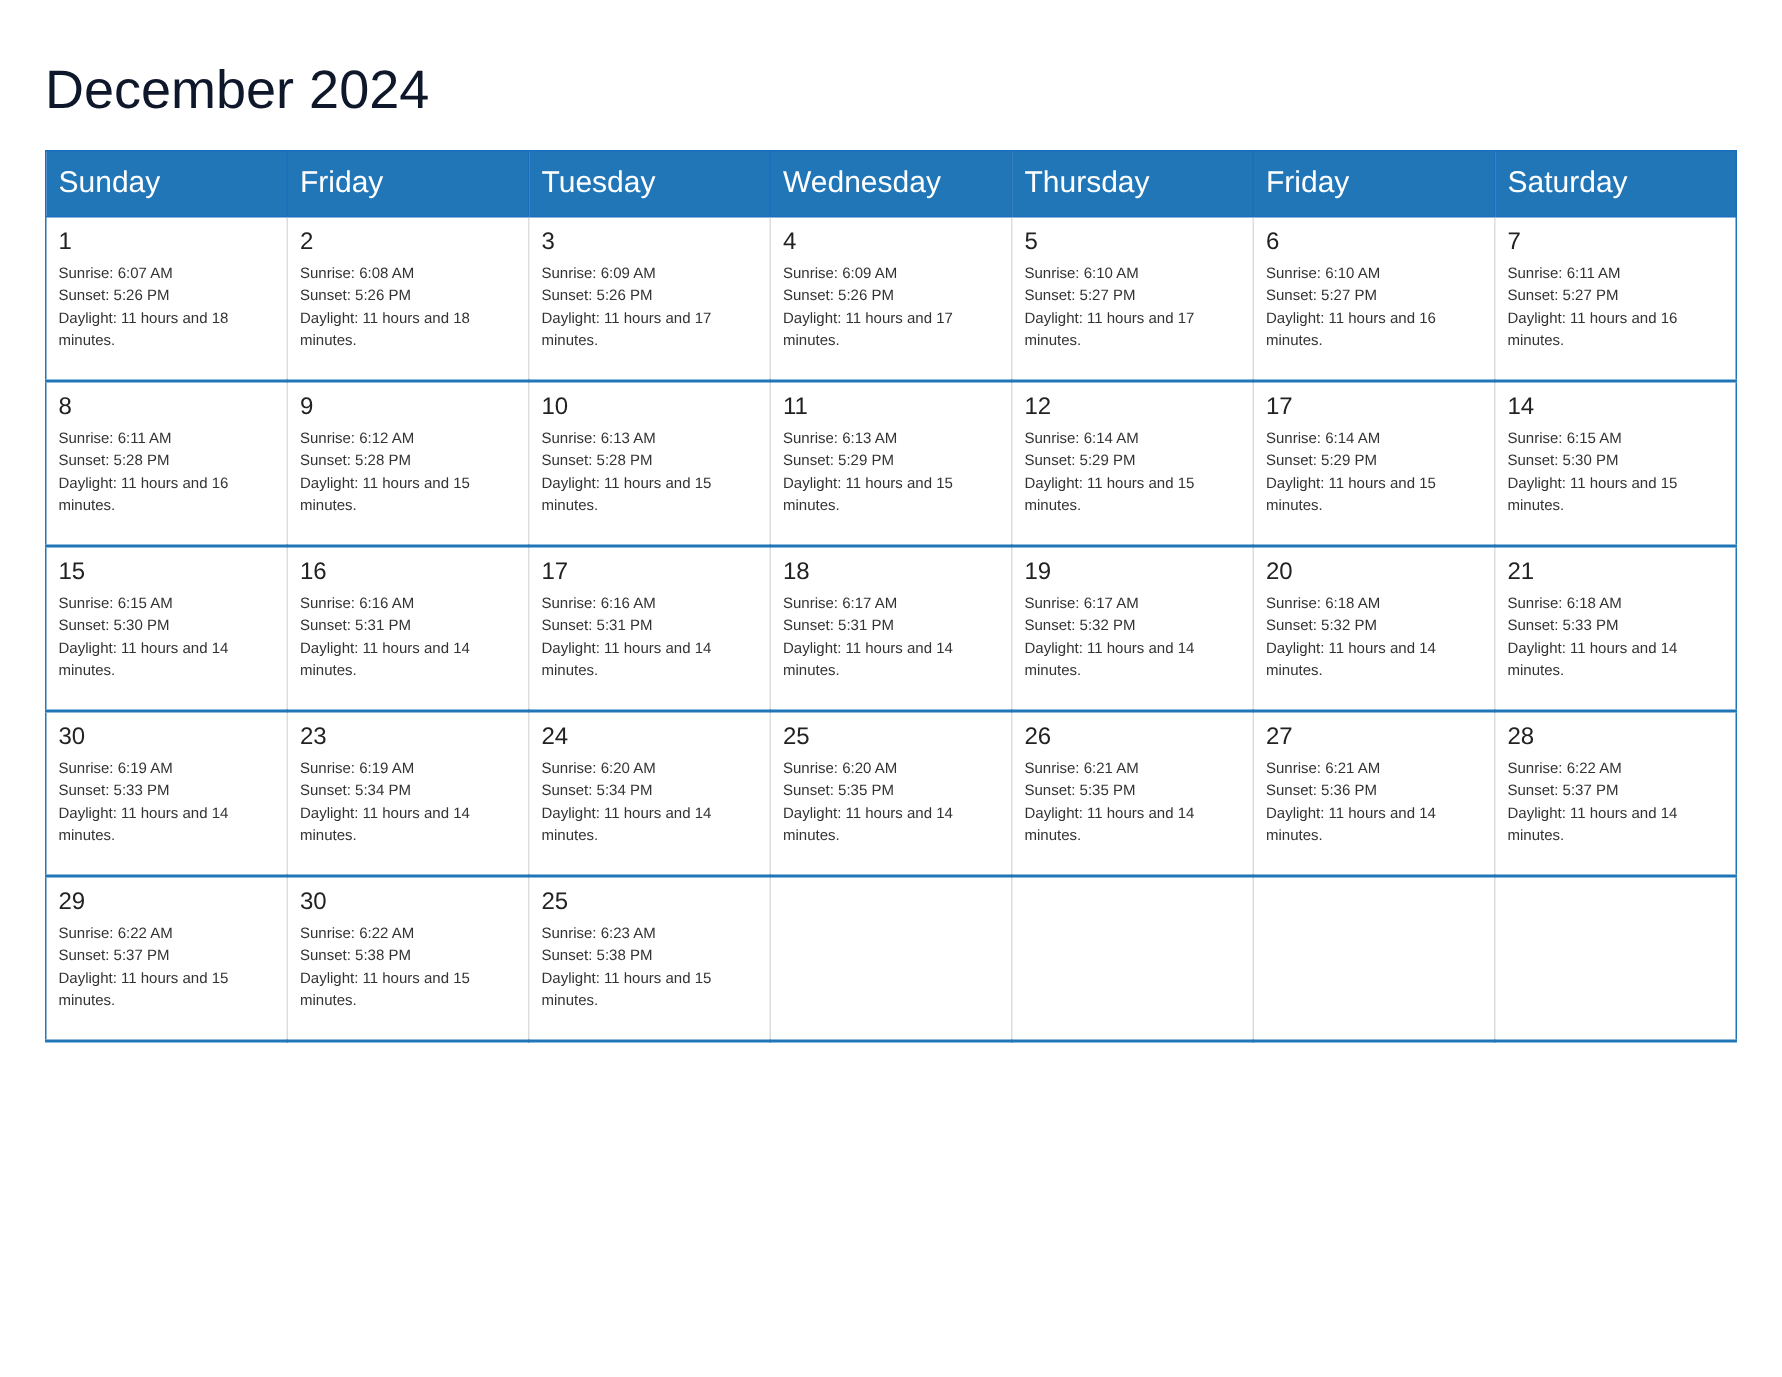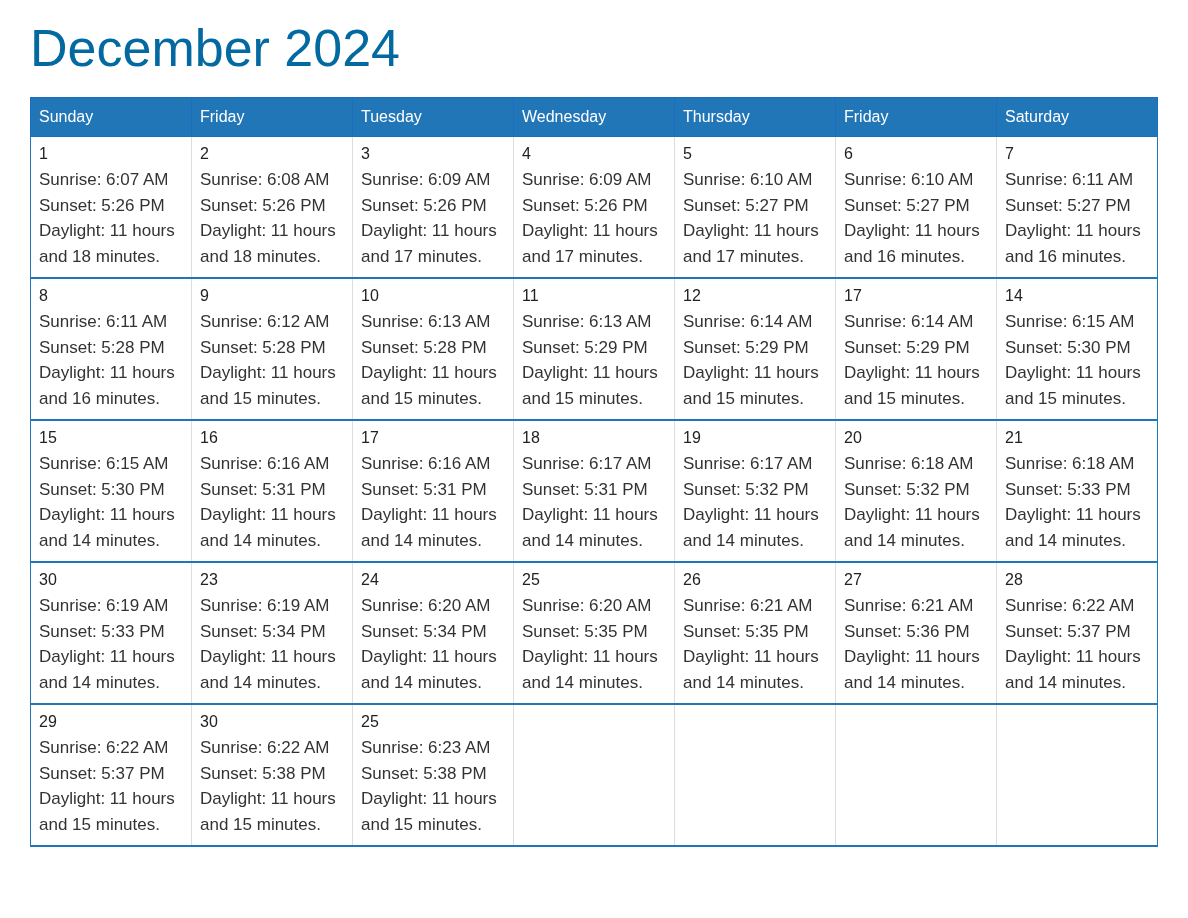--- a/index.html
+++ b/index.html
@@ -13,41 +13,42 @@
     .header {
       display: flex;
       justify-content: space-between;
       align-items: flex-start;
       margin-bottom: 20px;
     }
     .title-section {
       text-align: right;
     }
     .month-title {
-      font-size: 52px;
+      font-size: 36px;
       font-weight: normal;
-      color: #0369a1;
+      color: #0f172a;
       line-height: 1.1;
+      margin-top: 20px;
     }
     .location {
       font-size: 20px;
       color: #555;
       margin-top: 4px;
     }
     table {
       width: 100%;
       border-collapse: collapse;
       table-layout: fixed;
     }
     thead tr {
       background-color: #2176b8;
     }
     thead th {
       color: #fff;
-      font-size: 16px;
+      font-size: 20px;
       font-weight: normal;
       padding: 10px 8px;
       text-align: left;
       border: 1px solid #1a6ebd;
     }
     tbody tr {
       border-bottom: 2px solid #2176b8;
     }
     tbody td {
       vertical-align: top;
@@ -66,21 +67,21 @@
       border-right: 1px solid #2176b8;
     }
     .day-number {
       font-size: 16px;
       font-weight: normal;
       color: #222;
       display: block;
       margin-bottom: 4px;
     }
     .day-info {
-      font-size: 17px;
+      font-size: 10px;
       color: #333;
       line-height: 1.5;
     }
     .logo-wrapper {
       display: flex;
       flex-direction: column;
       align-items: flex-start;
     }
     .logo-line1 {
       display: flex;

